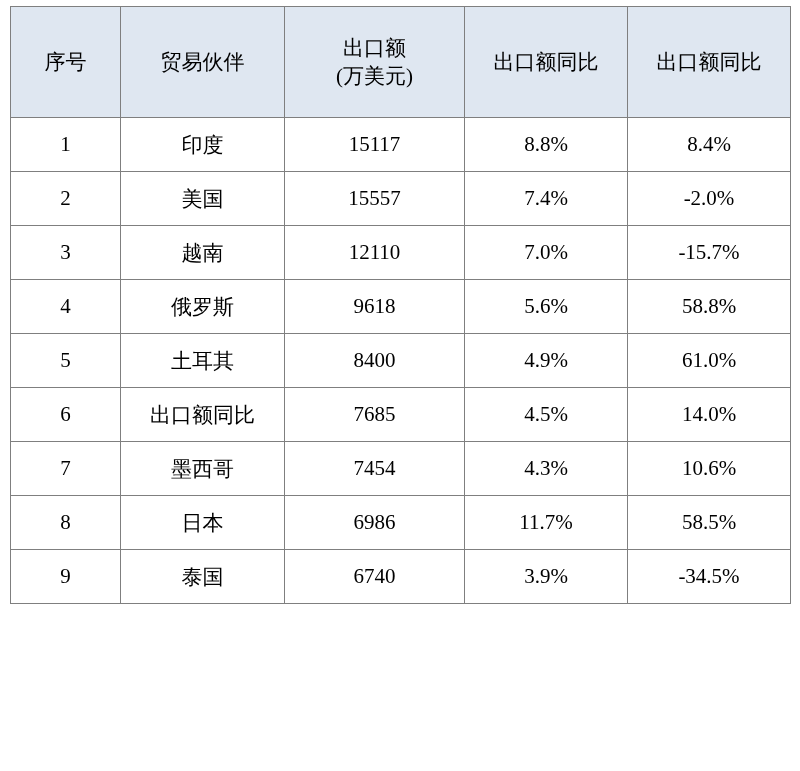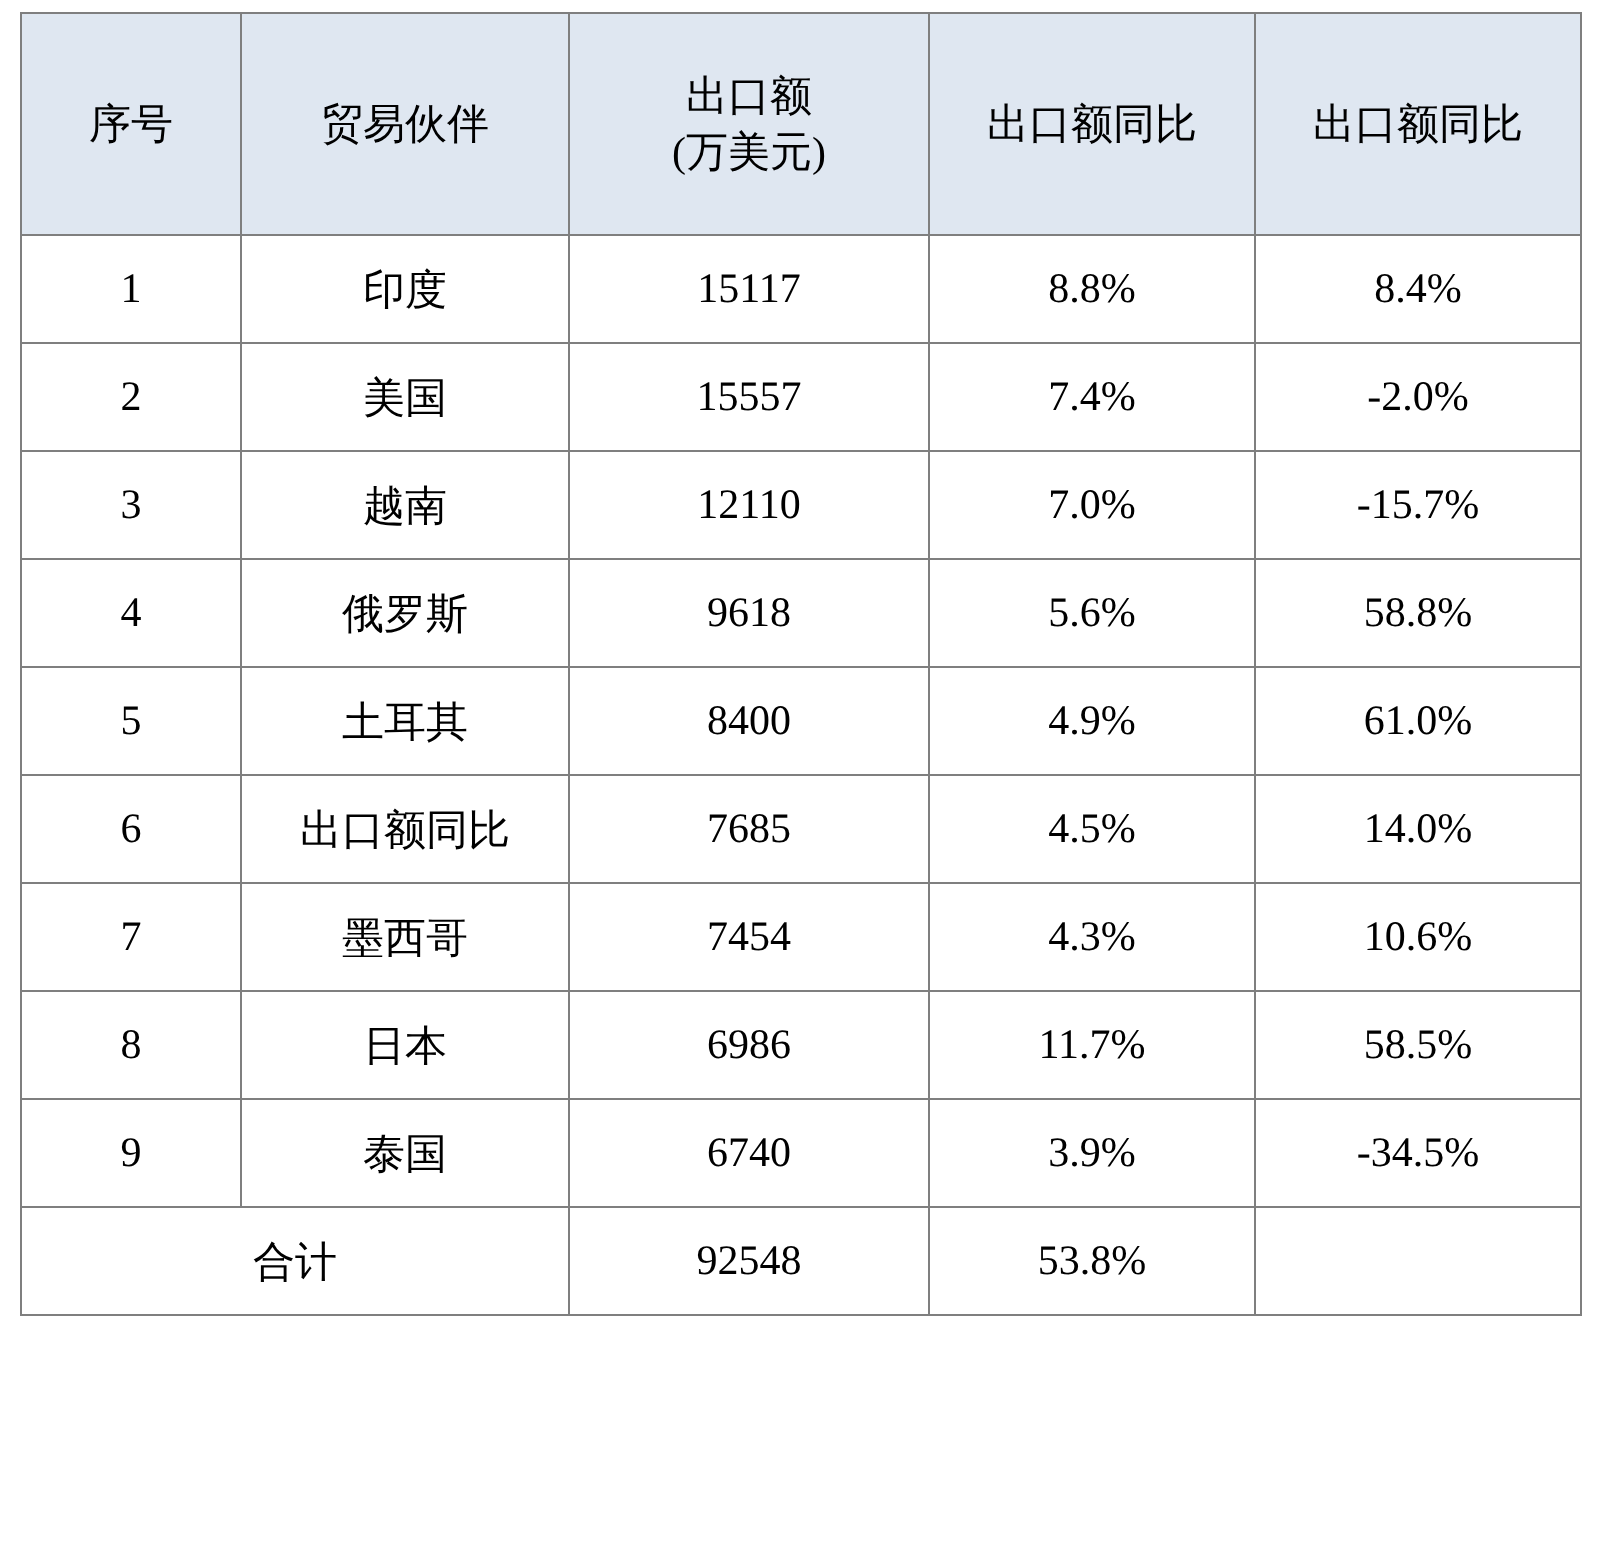--- a/index.html
+++ b/index.html
@@ -150,21 +150,15 @@
         <td class="num">11.7%</td>
         <td class="num">58.5%</td>
       </tr>
       <tr>
         <td class="num">9</td>
         <td>泰国</td>
         <td class="num">6740</td>
         <td class="num">3.9%</td>
         <td class="num">-34.5%</td>
       </tr>
-      <tr>
-        <td class="total-label" colspan="2">合计</td>
-        <td class="num">92548</td>
-        <td class="num">53.8%</td>
-        <td class="num"></td>
-      </tr>
     </tbody>
   </table>
 </div>
 
 </body></html>

